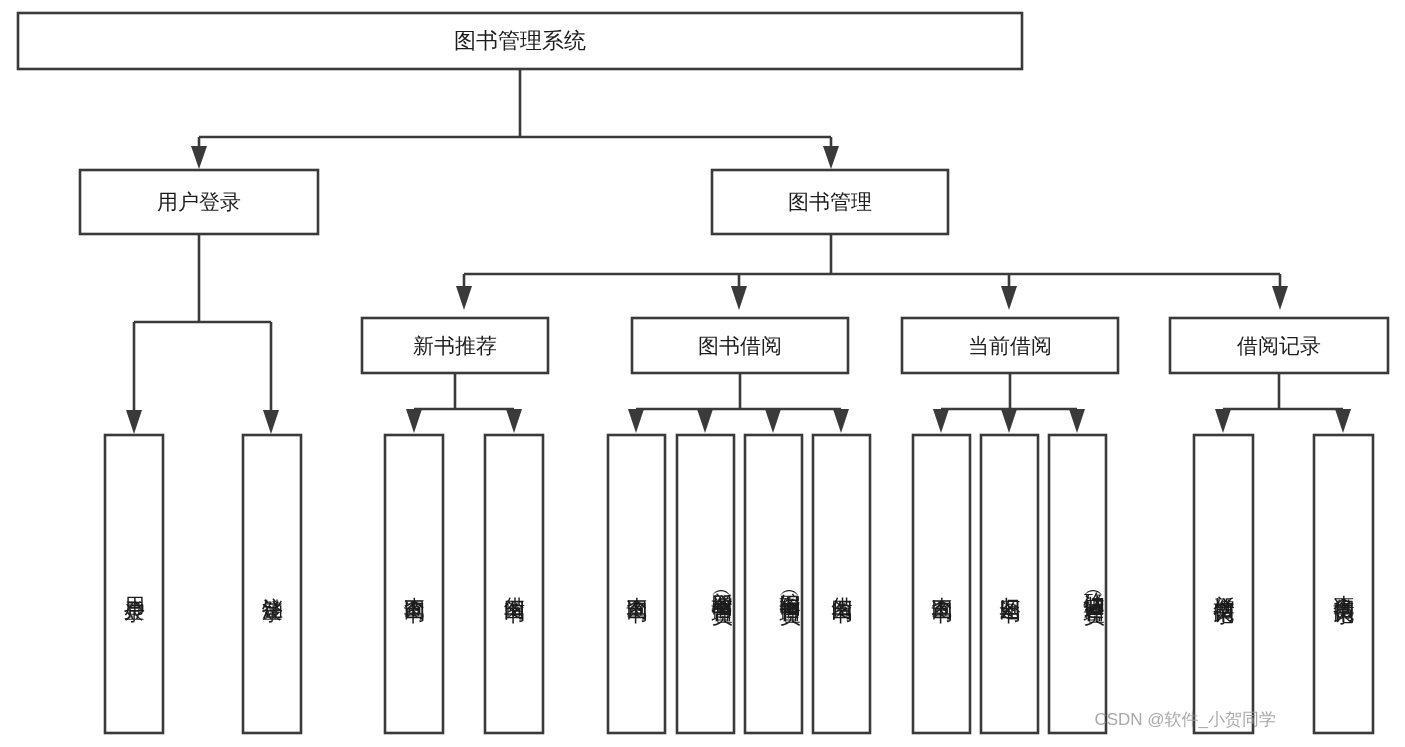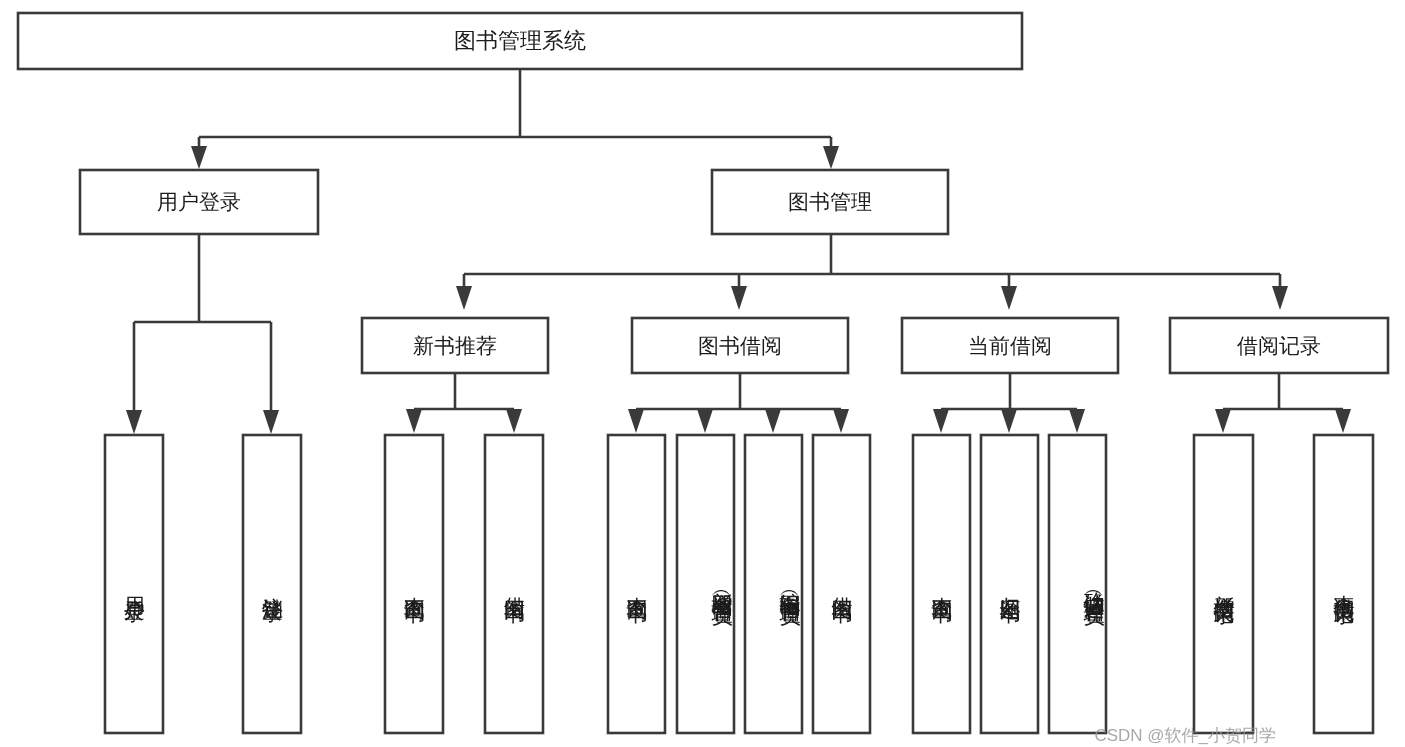--- a/index.html
+++ b/index.html
@@ -60,21 +60,21 @@
     font-size: 21px;
     line-height: 1.18;
     color: #1c1c1c;
     letter-spacing: 2px;
     white-space: nowrap;
     pointer-events: none;
   }
   .watermark {
     position: absolute;
     right: 9px;
-    bottom: 0;
+    bottom: 16px;
     font-family: "Liberation Sans", "DejaVu Sans", sans-serif;
     font-size: 17px;
     color: #9a9a9a;
     opacity: 0.85;
     white-space: nowrap;
     user-select: none;
   }
 </style>
 </head>
 <body>

